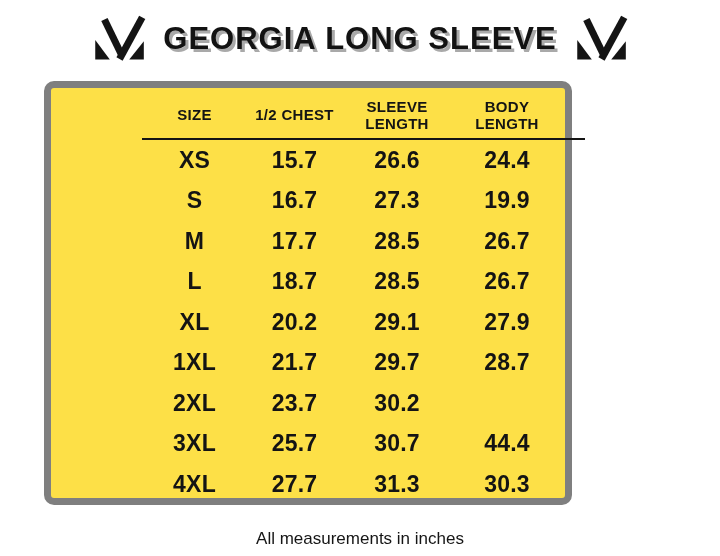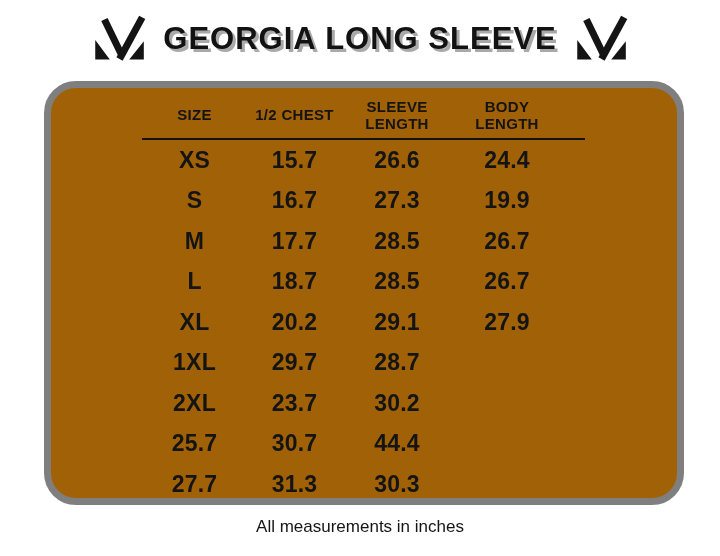--- a/index.html
+++ b/index.html
@@ -42,26 +42,26 @@
     color: #121212;
     text-shadow: 3px 3px 0 #a9a9a9;
     white-space: nowrap;
   }
 
   
   .chart-box {
     position: absolute;
     left: 44px;
     top: 81px;
-    width: 640px;
+    width: 528px;
     height: 424px;
     box-sizing: border-box;
     border: 7px solid #7f7f7f;
-    border-radius: 32px;
-    background: #a16207;
+    border-radius: 10px;
+    background: #fde047;
   }
 
   
   .size-table {
     position: absolute;
     left: 91px;
     top: 4px;
     width: 420px;
   }
   .thead-row, .trow {
@@ -105,21 +105,21 @@
   .cell.size-col {
     font-weight: 700;
   }
 
   
   .footer-note {
     position: absolute;
     left: 0;
     right: 0;
     top: 513px;
-    margin: 4px;
+    margin: 16px;
     text-align: center;
     font-size: 17px;
     font-weight: 500;
     color: #151515;
   }
 </style>
 </head>
 <body>
 
 <header class="title-row">
@@ -179,34 +179,37 @@
         <div class="cell">26.7</div>
       </div>
       <div class="trow">
         <div class="cell size-col">XL</div>
         <div class="cell">20.2</div>
         <div class="cell">29.1</div>
         <div class="cell">27.9</div>
       </div>
       <div class="trow">
         <div class="cell size-col">1XL</div>
+        <div class="cell">21.7</div>
         <div class="cell">29.7</div>
         <div class="cell">28.7</div>
       </div>
       <div class="trow">
         <div class="cell size-col">2XL</div>
         <div class="cell">23.7</div>
         <div class="cell">30.2</div>
       </div>
       <div class="trow">
+        <div class="cell size-col">3XL</div>
         <div class="cell">25.7</div>
         <div class="cell">30.7</div>
         <div class="cell">44.4</div>
       </div>
       <div class="trow">
+        <div class="cell size-col">4XL</div>
         <div class="cell">27.7</div>
         <div class="cell">31.3</div>
         <div class="cell">30.3</div>
       </div>
     </div>
 
 </section>
 
 <p class="footer-note">All measurements in inches</p>
 

